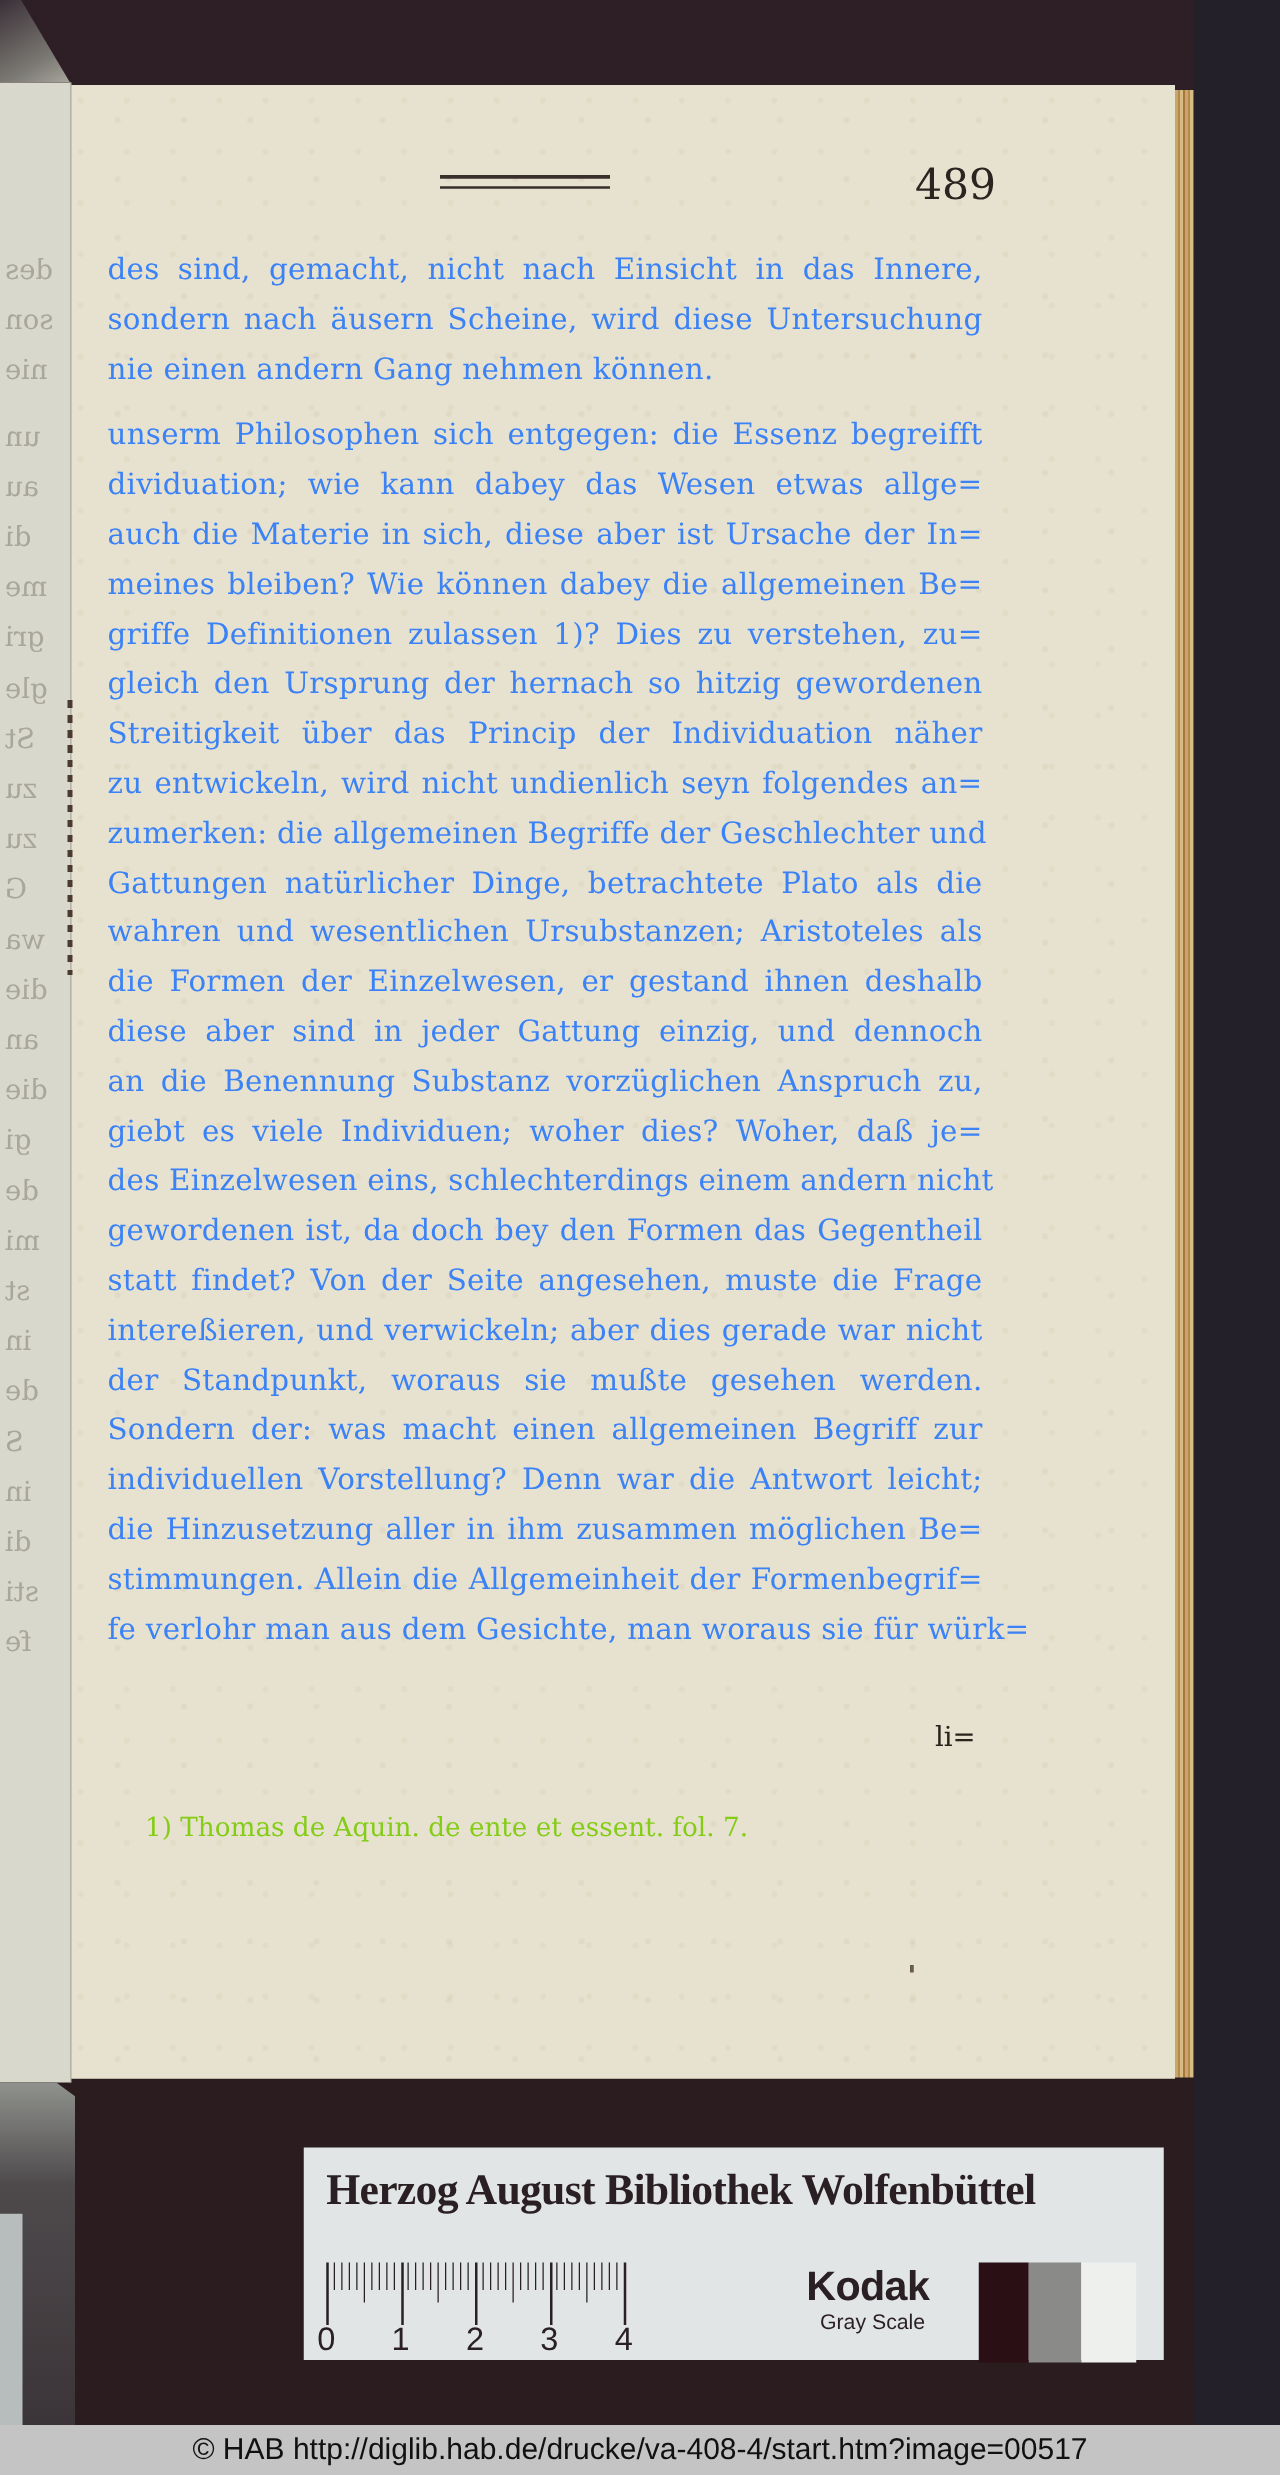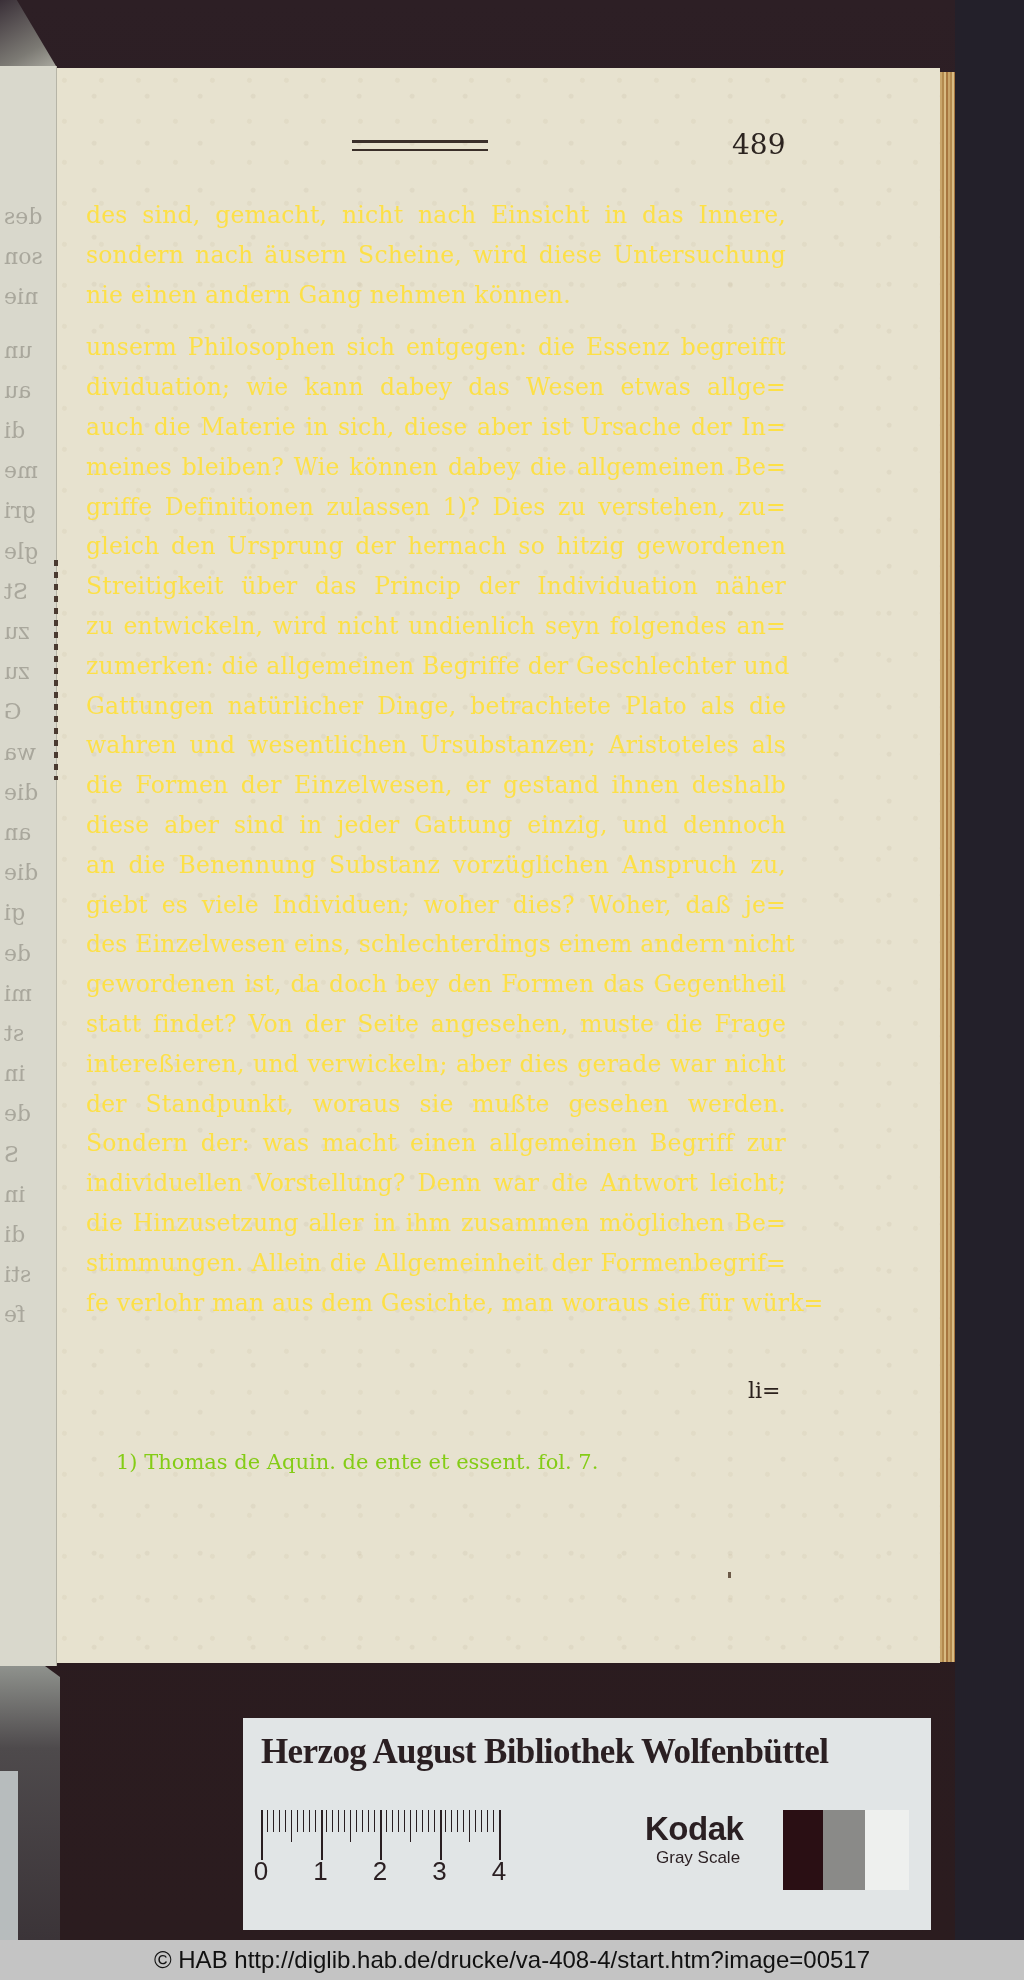--- a/index.html
+++ b/index.html
@@ -52,43 +52,43 @@
   }
   .binding-mark {
     position:absolute; left:54px; top:560px; width:4px; height:220px;
     background:repeating-linear-gradient(180deg,#4a3a30 0 6px,transparent 6px 12px);
   }
   .header-rule {
     position:absolute; left:352px; top:140px; width:136px; height:6px;
     border-top:3px solid #3a2f2a; border-bottom:2px solid #3a2f2a;
   }
   .page-number {
-    position:absolute; left:732px; top:128px; font-size:28px; color:#2c2420;
+    position:absolute; left:732px; top:128px; font-size:34px; color:#2c2420;
     font-family:"DejaVu Serif", serif;
   }
   .body-text {
     position:absolute; left:86px; top:196px; width:700px;
     font-family:"DejaVu Serif", serif; font-size:23.5px; line-height:39.8px;
-    color:#fde047; letter-spacing:0.2px;
+    color:#3b82f6; letter-spacing:0.2px;
   }
   .body-text .line { display:block; white-space:nowrap; text-align:justify; text-align-last:justify; }
   .body-text .line.last { text-align-last:left; }
   .body-text .line.indent { padding-left:62px; }
   .body-text .gap { display:block; height:13px; }
   .catchword {
     position:absolute; left:748px; top:1378px; font-size:22px; color:#2b211c;
   }
   .footnote {
     position:absolute; left:116px; top:1450px; font-size:21px; color:#84cc16;
     font-family:"DejaVu Serif", serif;
   }
   .page-dot { position:absolute; left:728px; top:1572px; width:3px; height:6px; background:#6c5a48; }
 
   .color-card {
-    position:absolute; left:243px; top:1718px; width:688px; height:212px;
+    position:absolute; left:243px; top:1718px; width:688px; height:170px;
     background:#e1e5e6;
   }
   .card-title {
     position:absolute; left:18px; top:14px; font-family:"Liberation Serif", serif;
     font-weight:bold; font-size:35px; color:#2a1f22; letter-spacing:-0.6px; white-space:nowrap;
   }
   .ruler { position:absolute; left:18px; top:92px; width:255px; height:70px; }
   .tick { position:absolute; top:0; width:1px; background:#2a1f22; }
   .ruler-label {
     position:absolute; top:46px; font-family:"Liberation Sans", sans-serif;

